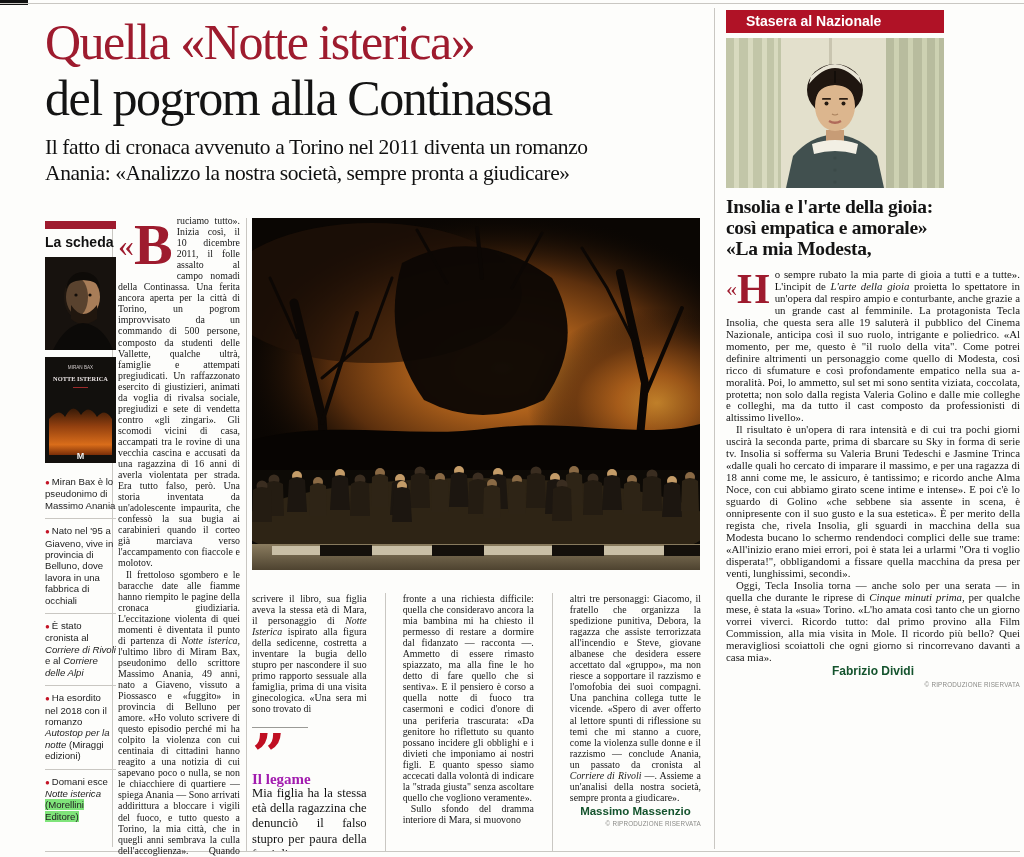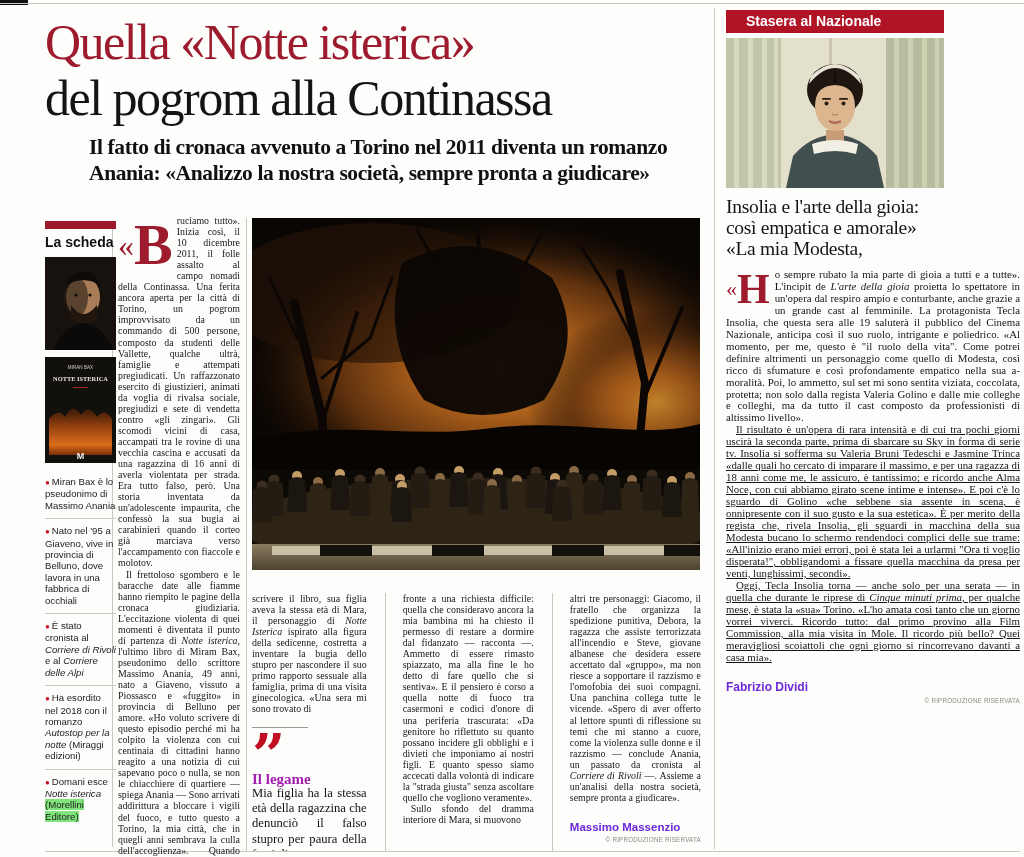--- a/index.html
+++ b/index.html
@@ -9,22 +9,22 @@
   *{margin:0;padding:0;box-sizing:border-box;}
   html,body{background:#e9e9e7;}
   #page{position:relative;width:1024px;height:857px;background:#fdfdfb;overflow:hidden;
         font-family:"Liberation Serif",serif;color:var(--ink);}
   .hairline{position:absolute;background:var(--hair);}
   
   #masthead{position:absolute;left:45px;top:14px;width:662px;}
   .hl{font-weight:normal;font-size:50px;line-height:56px;letter-spacing:-1.5px;white-space:nowrap;}
   .hl.red{color:var(--red);}
   .hl.black{color:#141414;}
-  .subhead{margin-top:9px;font-weight:bold;font-size:21.5px;line-height:25.5px;
-           letter-spacing:-0.4px;white-space:nowrap;color:#111;margin-left:44px;}
+  .subhead{margin-top:9px;font-weight:normal;font-size:21.5px;line-height:25.5px;
+           letter-spacing:-0.4px;white-space:nowrap;color:#111;}
   
   #scheda{position:absolute;left:45px;top:221px;width:71px;font-family:"Liberation Sans",sans-serif;}
   .s-redbar{width:71px;height:8px;background:var(--red);margin-bottom:5px;}
   .s-title{font-weight:bold;font-size:14px;margin-bottom:7px;color:#111;}
   .s-photo{display:block;margin-bottom:7px;}
   .s-item{position:relative;padding:6px 0 7px 0;font-size:9.6px;line-height:11.4px;color:#222;}
   .s-item + .s-item{border-top:1px solid var(--hair);}
   .s-bullet{color:#c41426;font-size:8px;margin-right:2px;}
   .seg-i{font-style:italic;}
   .seg-hl{background:var(--green);}
@@ -48,33 +48,33 @@
   #lowcols{position:absolute;left:252px;top:593px;width:449px;height:258px;display:flex;}
   .lcol{width:125px;height:258px;overflow:hidden;}
   .lcol + .lcol{border-left:1px solid var(--hair);padding-left:17px;margin-left:18px;width:161px;}
   
   .q-div{width:56px;height:1px;background:#9a9a96;margin:12px 0 4px 0;}
   .q-glyph{font-family:"DejaVu Serif",serif;font-weight:bold;color:#c00f22;
            font-size:58px;line-height:46px;height:40px;overflow:hidden;}
   .q-label{color:#a21caf;font-size:15px;font-weight:bold;margin:2px 0 1px 0;}
   .q-text{font-size:12.6px;line-height:15.4px;color:#111;}
   .byline{font-family:"Liberation Sans",sans-serif;font-weight:bold;font-size:11.5px;
-          text-align:left;margin-top:19px;color:#6d28d9;}
+          text-align:center;margin-top:3px;color:#14532d;}
   .copyline{font-family:"Liberation Sans",sans-serif;font-size:6.3px;color:#8a8a86;
             text-align:right;margin-top:1px;letter-spacing:0.2px;}
   
   #rightcol{position:absolute;left:726px;top:10px;width:294px;}
   .banner{width:218px;height:23px;background:var(--banner);color:#fff;
           font-family:"Liberation Sans",sans-serif;font-weight:bold;font-size:14px;
           line-height:23px;padding-left:20px;}
   #rphoto{display:block;margin-top:5px;}
-  .r-headline{margin-top:8px;font-weight:normal;font-size:19.5px;line-height:21px;
+  .r-headline{margin-top:8px;font-weight:bold;font-size:19.5px;line-height:21px;
               letter-spacing:-0.3px;color:#141414;}
   .r-body{margin-top:10px;font-size:10.85px;line-height:11.95px;text-align:justify;color:#161616;}
-  .r-body p.ind{text-indent:10px;text-decoration:underline;}
+  .r-body p.ind{text-indent:10px;}
   
   #toprule{left:0;top:3px;width:1024px;height:1px;}
   #topdash{position:absolute;left:0;top:0;width:28px;height:5px;background:#111;}
   #vd-scheda{left:112px;top:221px;width:1px;height:626px;}
   #vd-col1{left:246px;top:218px;width:1px;height:633px;}
   #vd-right{left:714px;top:8px;width:1px;height:841px;}
   #bottomrule{left:45px;top:851px;width:975px;height:1px;}
 </style>
 </head>
 <body>

